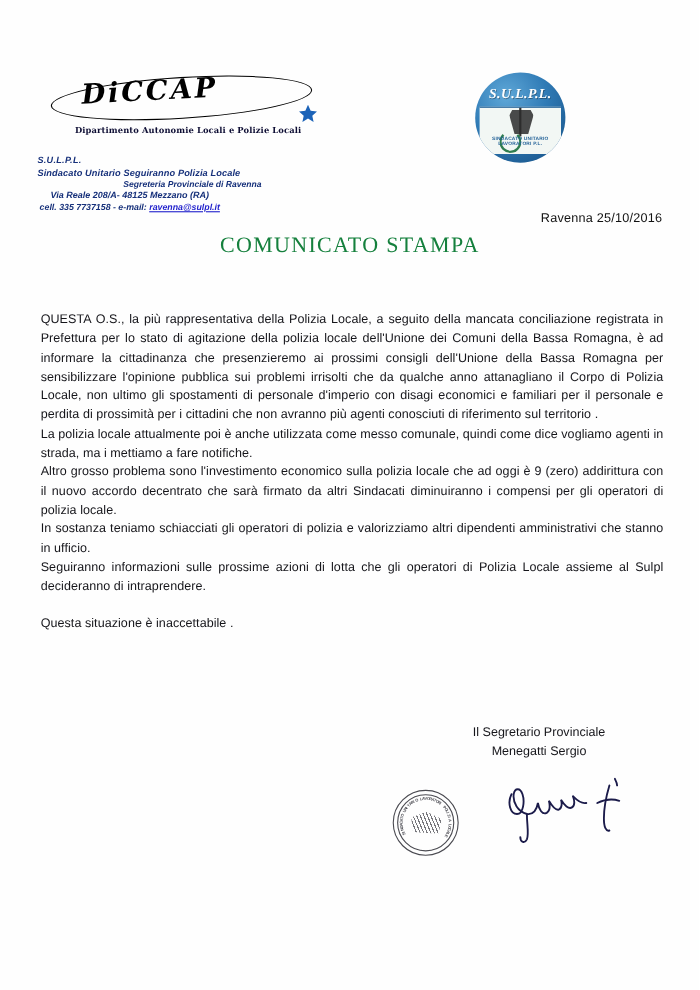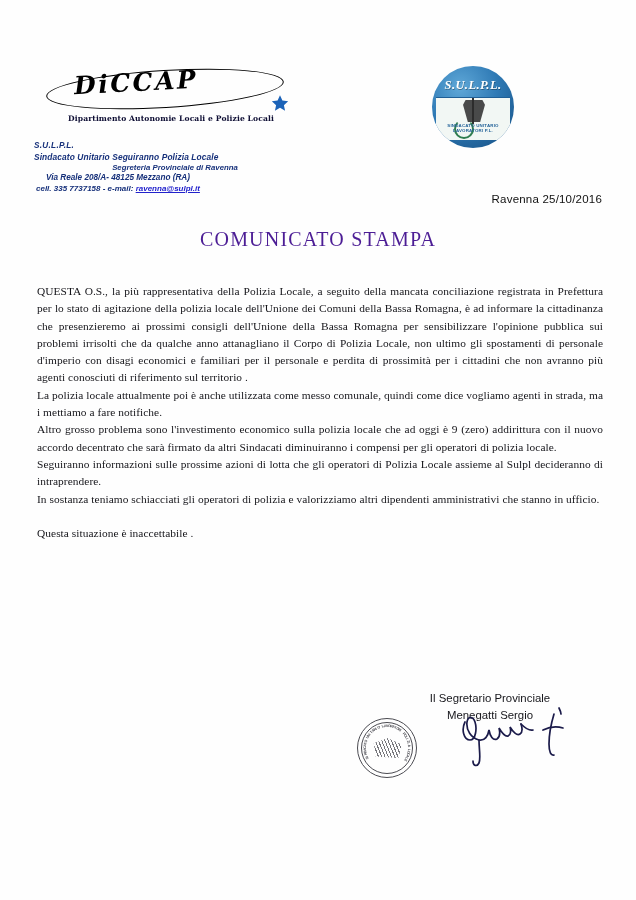--- a/index.html
+++ b/index.html
@@ -203,54 +203,54 @@
     font-size: 11.5px;
     color: #111;
     letter-spacing: .2px;
     white-space: nowrap;
   }
 
   
   .doc-title {
     position: absolute;
     left: 0;
-    top: 228px;
+    top: 212px;
     width: 636px;
     text-align: center;
     font-family: "Liberation Serif", serif;
     font-size: 20px;
     letter-spacing: 1.2px;
-    color: #4c1d95;
+    color: #15803d;
   }
 
   
   .body-text {
     position: absolute;
     left: 37px;
     top: 283px;
     width: 566px;
-    font-family: Liberation Serif, serif;
+    font-family: Liberation Sans, sans-serif;
     font-size: 11.4px;
     line-height: 17.3px;
     color: #15151a;
     text-align: justify;
     letter-spacing: .05px;
   }
   .body-text p {
     margin: 0 0 0 0;
   }
   .body-text p.spaced {
     margin-top: 17px;
   }
 
   
   .sign-block {
     position: absolute;
     left: 380px;
-    top: 690px;
+    top: 658px;
     width: 220px;
     text-align: center;
     font-family: "Liberation Sans", sans-serif;
     font-size: 11.4px;
     line-height: 17px;
     color: #15151a;
   }
 
   .stamp {
     position: absolute;
@@ -349,22 +349,22 @@
   </div>
 
   <div class="dateline" data-interactable="false">Ravenna 25/10/2016</div>
 
   <div class="doc-title" data-interactable="false">COMUNICATO STAMPA</div>
 
   <div class="body-text" data-interactable="false">
     <p data-interactable="false">QUESTA O.S., la più rappresentativa della Polizia Locale, a seguito della mancata conciliazione registrata in Prefettura per lo stato di agitazione della polizia locale dell'Unione dei Comuni della Bassa Romagna, è ad informare la cittadinanza che presenzieremo ai prossimi consigli dell'Unione della Bassa Romagna per sensibilizzare l'opinione pubblica sui problemi irrisolti che da qualche anno attanagliano il Corpo di Polizia Locale, non ultimo gli spostamenti di personale d'imperio con disagi economici e familiari per il personale e perdita di prossimità per i cittadini che non avranno più agenti conosciuti di riferimento sul territorio .</p>
     <p data-interactable="false">La polizia locale attualmente poi è anche utilizzata come messo comunale, quindi come dice vogliamo agenti in strada, ma i mettiamo a fare notifiche.</p>
     <p data-interactable="false">Altro grosso problema sono l'investimento economico sulla polizia locale che ad oggi è 9 (zero) addirittura con il nuovo accordo decentrato che sarà firmato da altri Sindacati diminuiranno i compensi per gli operatori di polizia locale.</p>
+    <p data-interactable="false">In sostanza teniamo schiacciati gli operatori di polizia e valorizziamo altri dipendenti amministrativi che stanno in ufficio.</p>
     <p data-interactable="false">Seguiranno informazioni sulle prossime azioni di lotta che gli operatori di Polizia Locale assieme al Sulpl decideranno di intraprendere.</p>
-    <p data-interactable="false">In sostanza teniamo schiacciati gli operatori di polizia e valorizziamo altri dipendenti amministrativi che stanno in ufficio.</p>
     <p class="spaced" data-interactable="false">Questa situazione è inaccettabile .</p>
   </div>
 
   <div class="sign-block" data-interactable="false">
     <div data-interactable="false">Il Segretario Provinciale</div>
     <div data-interactable="false">Menegatti Sergio</div>
   </div>
 
   <div class="stamp" data-interactable="false">
     <div class="stamp-ring-text" data-interactable="false">

